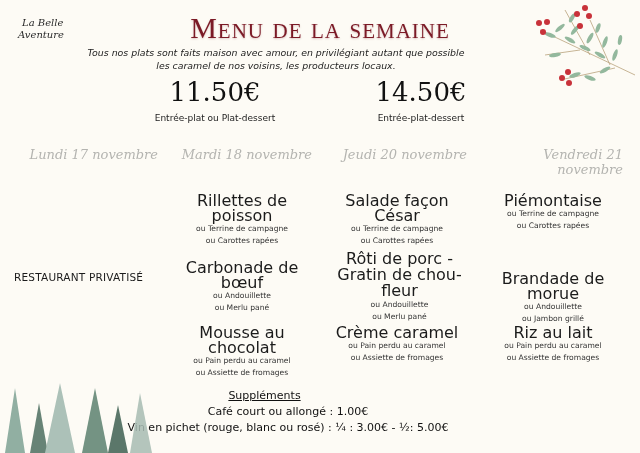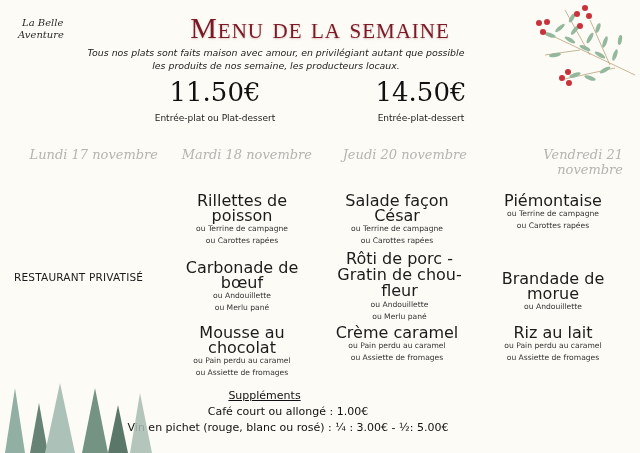--- a/index.html
+++ b/index.html
@@ -65,21 +65,21 @@
 <body>
 
 <div class="logo">
   <span class="l1">La Belle</span>
   <span class="l2">Aventure</span>
 </div>
 
 <div class="title">Menu de la semaine</div>
 <div class="subtitle">
   <div>Tous nos plats sont faits maison avec amour, en privilégiant autant que possible</div>
-  <div>les produits de nos semaine, les producteurs locaux.</div>
+  <div>les caramel de nos voisins, les producteurs locaux.</div>
 </div>
 
 <svg class="branch" viewBox="0 0 120 90">
   <g stroke="#b9a27c" stroke-width="0.8" fill="none">
     <path d="M115 75 L20 30"></path>
       <path d="M70 55 L45 10"></path>
       <path d="M90 65 L70 20"></path>
       <path d="M60 50 L25 55"></path>
       <path d="M95 68 L40 80"></path>
   </g>
@@ -160,20 +160,21 @@
 </div>
 
 <div class="dish" style="left:478px;top:193px;">
   <div class="main">Piémontaise</div>
   <div class="alt">ou Terrine de campagne</div>
   <div class="alt">ou Carottes rapées</div>
 </div>
 <div class="dish" style="left:478px;top:271px;">
   <div class="main">Brandade de morue</div>
   <div class="alt">ou Andouillette</div>
+  <div class="alt">ou Jambon grillé</div>
 </div>
 <div class="dish" style="left:478px;top:325px;">
   <div class="main">Riz au lait</div>
   <div class="alt">ou Pain perdu au caramel</div>
   <div class="alt">ou Assiette de fromages</div>
 </div>
 
 <div class="supp-title">Suppléments</div>
 <div class="supp-line" style="top:405px;">Café court ou allongé : 1.00€</div>
 <div class="supp-line" style="top:421px;">Vin en pichet (rouge, blanc ou rosé) :  ¼ : 3.00€ - ½: 5.00€</div>

